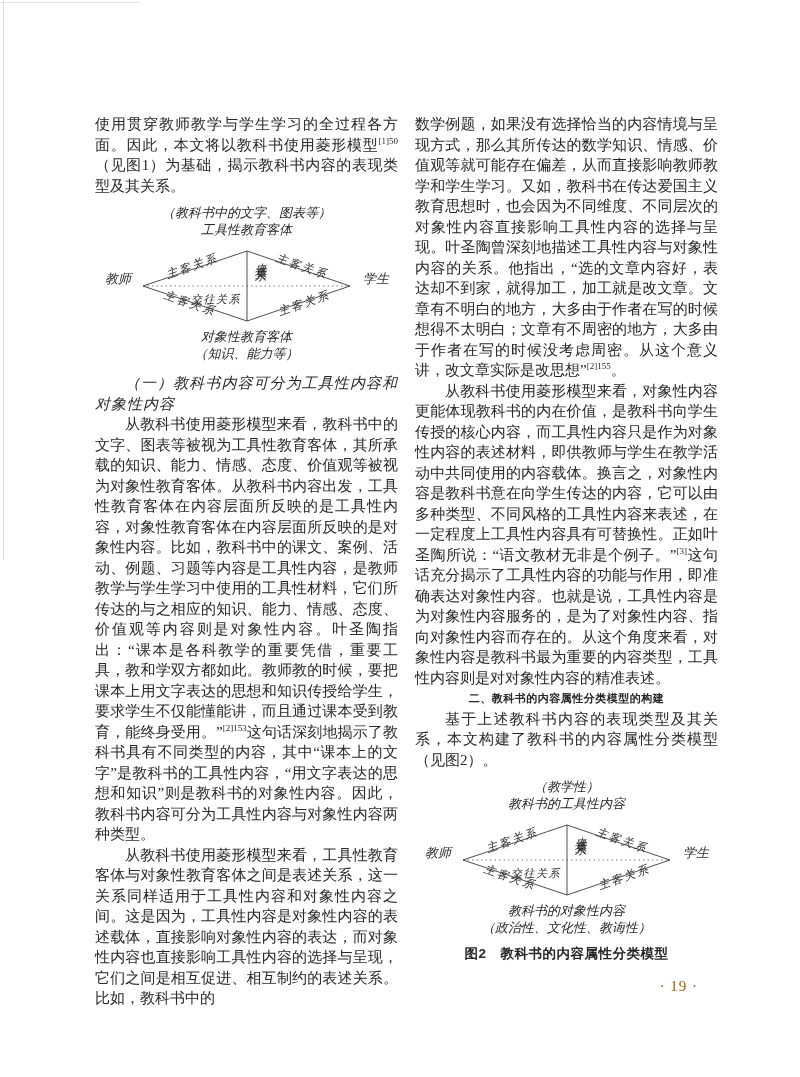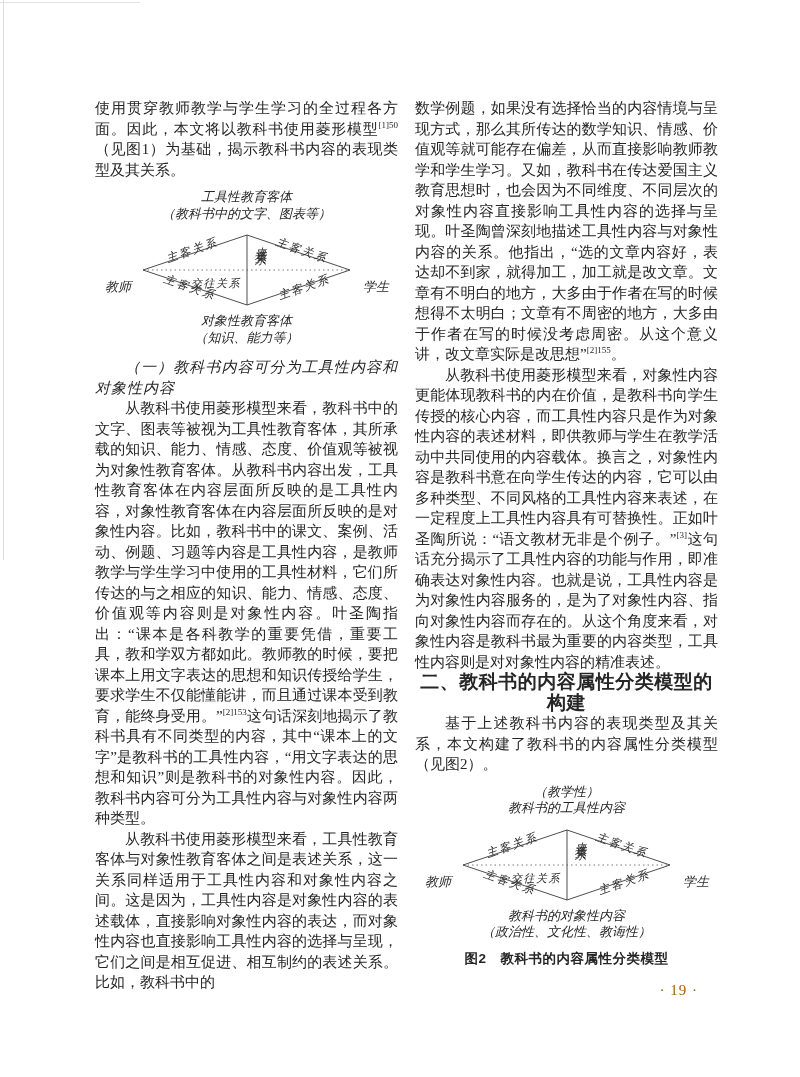--- a/index.html
+++ b/index.html
@@ -5,51 +5,51 @@
   html, body { margin:0; padding:0; }
   body {
     width:800px; height:1077px; background:#ffffff; overflow:hidden;
     font-family:"Liberation Serif","DejaVu Serif",serif; color:#262626;
     position:relative;
   }
   .scan-edge-left { position:absolute; left:3px; top:0; width:1px; height:560px; background:#dcdcdc; }
   .scan-edge-top  { position:absolute; left:0; top:2px; width:140px; height:1px; background:#e3e3e3; }
 
   .columns { display:flex; gap:17px; padding:98px 82px 0 95px; box-sizing:border-box; }
-  .col { width:303px; font-size:15px; line-height:20.5px; text-align:justify; }
+  .col { width:303px; font-size:15px; line-height:20.5px; text-align:justify;margin-top:16px; }
 
   .col p { margin:0; }
   p.bodyp { text-indent:2em; }
   p.bodyp.noindent { text-indent:0; }
   p.subhead {
     text-indent:2em; font-style:italic; letter-spacing:1px;
     font-family:"Liberation Serif","DejaVu Serif",serif;
   }
   sup { font-size:9px; line-height:0; letter-spacing:0; }
 
   .section-heading {
     font-family:"Liberation Sans","DejaVu Sans",sans-serif; font-weight:bold;
-    font-size:19px; text-align:center; text-indent:0; margin:15px 0 13px;
+    font-size:11px; text-align:center; text-indent:0; margin:15px 0 13px;
     letter-spacing:0.5px;
   }
 
   
   .figure { margin:9px 0 11px; }
   .fig-line { text-align:center; font-style:italic; font-size:13px; line-height:16.5px; white-space:nowrap; }
   .diamond { position:relative; width:303px; height:86px; margin:3px 0 2px; }
   .diamond svg { position:absolute; left:0; top:0; }
   .dlabel { position:absolute; font-style:italic; white-space:nowrap; color:#2c2c2c; }
   .edge { font-size:11.5px; letter-spacing:2px; transform-origin:center; }
   .e-tl { left:70px;  top:15px; transform:rotate(-19deg); }
   .e-tr { left:180px; top:15px; transform:rotate(19deg); }
   .e-bl { left:68px;  top:52px; transform:rotate(19deg); }
   .e-br { left:182px; top:52px; transform:rotate(-19deg); }
   .rel-h { left:96px; top:48px; font-size:11px; letter-spacing:1.5px; }
   .rel-v { left:155px; top:13px; font-size:11.5px; writing-mode:vertical-rl; text-orientation:upright; letter-spacing:2px; }
-  .node { font-size:13px; top:52px; }
+  .node { font-size:13px; top:28px; }
   .node-left { left:10px; }
   .node-right { right:9px; }
   .fig-caption {
     text-align:center; font-family:"Liberation Sans","DejaVu Sans",sans-serif;
     font-weight:bold; font-size:13.5px; margin-top:8px; letter-spacing:0.5px;
   }
 
   .page-number { text-align:right; padding-right:20px; font-size:15px; color:#a16207; margin-top:6px; letter-spacing:1px; }
 </style>
 </head>
@@ -59,22 +59,22 @@
 <div class="scan-edge-top"></div>
 
 <div class="columns">
 
   <div class="col">
     <div>
         <p class="bodyp noindent">使用贯穿教师教学与学生学习的全过程各方面。因此，本文将以教科书使用菱形模型<sup>[1]50</sup>（见图1）为基础，揭示教科书内容的表现类型及其关系。</p>
       </div>
 
     <div class="figure">
+      <div class="fig-line">（教科书中的文字、图表等）</div>
       <div class="fig-line">工具性教育客体</div>
-      <div class="fig-line">（教科书中的文字、图表等）</div>
       <div class="diamond">
         <svg width="303" height="86" viewBox="0 0 303 86">
           <line x1="48" y1="45" x2="152" y2="10" stroke="#3a3a3a" stroke-width="0.9"></line>
           <line x1="152" y1="10" x2="255" y2="45" stroke="#3a3a3a" stroke-width="0.9"></line>
           <line x1="48" y1="45" x2="152" y2="80" stroke="#3a3a3a" stroke-width="0.9"></line>
           <line x1="152" y1="80" x2="255" y2="45" stroke="#3a3a3a" stroke-width="0.9"></line>
           <line x1="152" y1="10" x2="152" y2="80" stroke="#3a3a3a" stroke-width="0.9"></line>
           <line x1="48" y1="45" x2="255" y2="45" stroke="#555" stroke-width="0.8" stroke-dasharray="1.5 3"></line>
         </svg>
         <span class="dlabel node node-left">教师</span>

